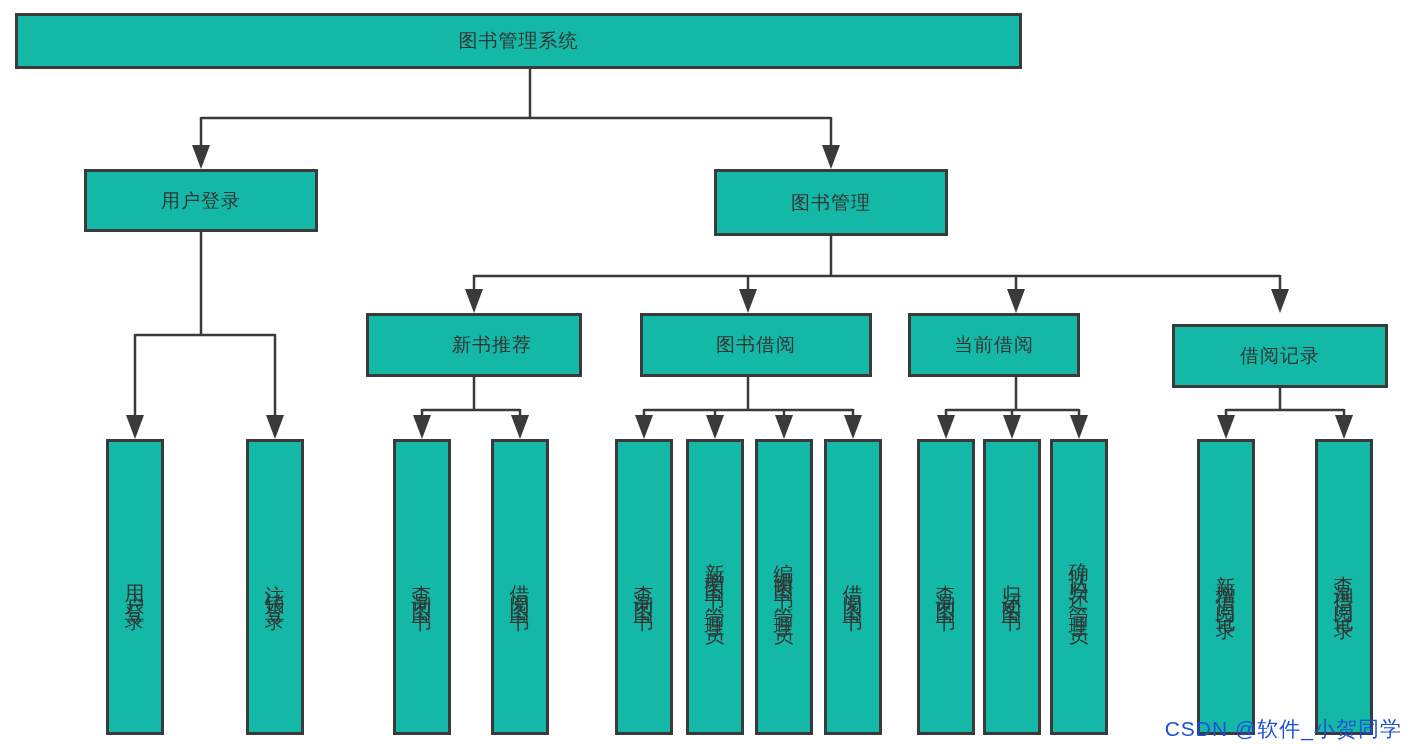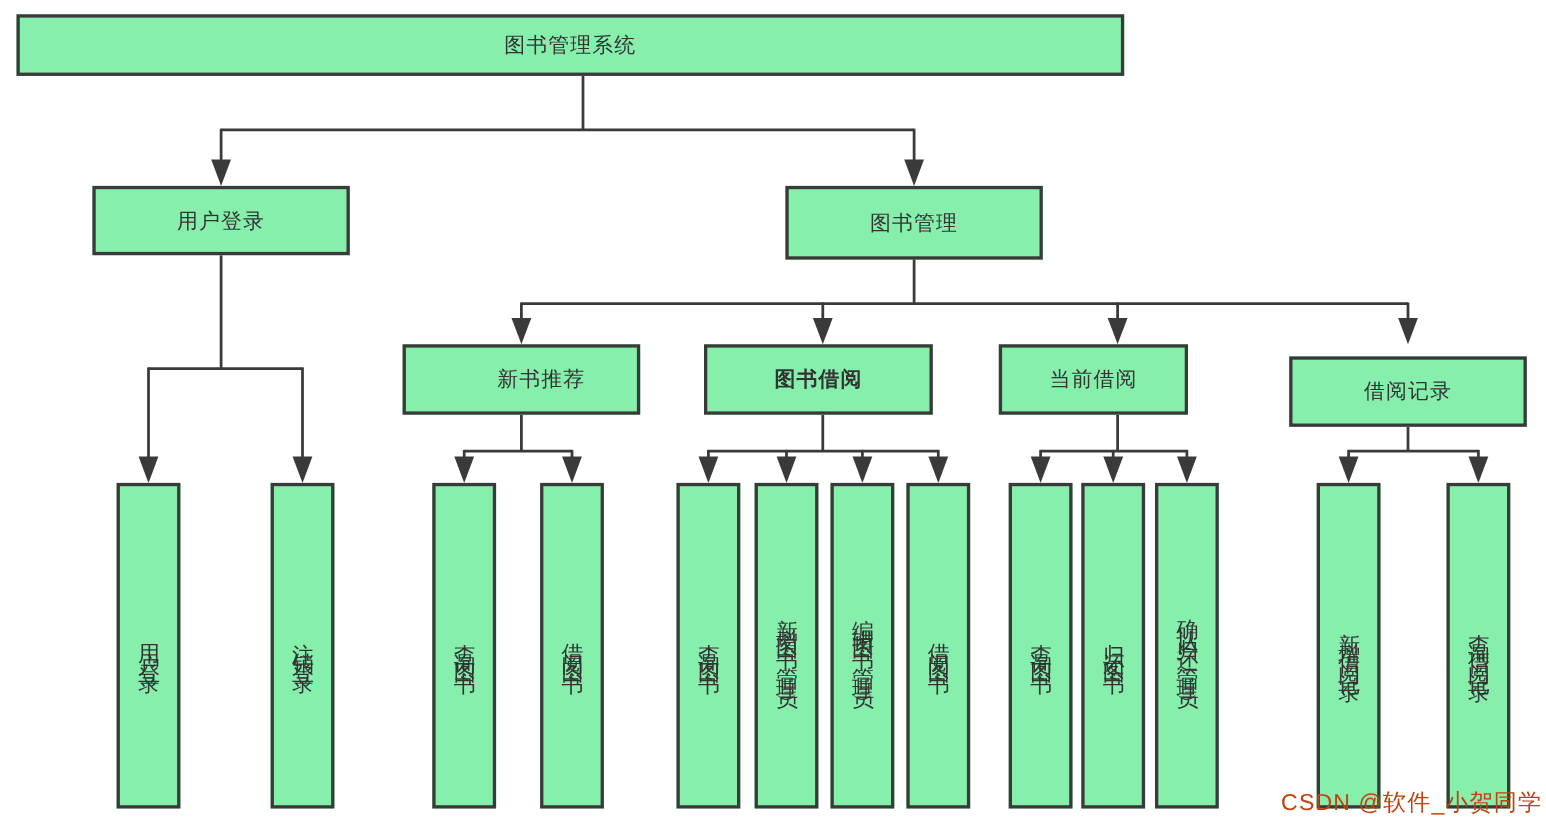--- a/index.html
+++ b/index.html
@@ -18,21 +18,21 @@
   #connector-layer {
     position: absolute;
     left: 0;
     top: 0;
     width: 1405px;
     height: 747px;
   }
   .node {
     position: absolute;
     box-sizing: border-box;
-    background: #86efac;
+    background: #14b8a6;
     border: 3px solid #3a3a3a;
     color: #333333;
     display: flex;
     align-items: center;
     justify-content: center;
   }
   .hbox {
     font-size: 19px;
     letter-spacing: 1px;
     white-space: nowrap;
@@ -42,21 +42,21 @@
     text-orientation: mixed;
     font-size: 20px;
     letter-spacing: 9px;
     line-height: 1;
   }
   .watermark {
     position: absolute;
     right: 3px;
     bottom: 4px;
     font-size: 21px;
-    color: #c2410c;
+    color: #1d4ed8;
     letter-spacing: 1px;
     z-index: 10;
     white-space: nowrap;
   }
   svg line {
     stroke: #3a3a3a;
     stroke-width: 2.5;
   }
   svg polygon {
     fill: #3a3a3a;
@@ -128,21 +128,21 @@
     <line x1="1344" y1="409" x2="1344" y2="416"></line>
     <polygon points="1335,415 1353,415 1344,439"></polygon>
   </svg>
 
   <div class="node hbox" style="left:15px; top:13px; width:1007px; height:56px;">图书管理系统</div>
 
   <div class="node hbox" style="left:84px; top:169px; width:234px; height:63px;">用户登录</div>
   <div class="node hbox" style="left:714px; top:169px; width:234px; height:67px;">图书管理</div>
 
   <div class="node hbox" style="left:366px; top:313px; width:216px; height:64px;padding-left:36px;">新书推荐</div>
-  <div class="node hbox" style="left:640px; top:313px; width:208px; height:64px;font-weight:bold;">图书借阅</div>
+  <div class="node hbox" style="left:640px; top:313px; width:232px; height:64px;">图书借阅</div>
   <div class="node hbox" style="left:908px; top:313px; width:172px; height:64px;">当前借阅</div>
   <div class="node hbox" style="left:1172px; top:324px; width:216px; height:64px;">借阅记录</div>
 
   <div class="node vbox" style="left:106px; top:439px; width:58px; height:296px;">用户登录</div>
   <div class="node vbox" style="left:246px; top:439px; width:58px; height:296px;">注销登录</div>
 
   <div class="node vbox" style="left:393px; top:439px; width:58px; height:296px;">查询图书</div>
   <div class="node vbox" style="left:491px; top:439px; width:58px; height:296px;">借阅图书</div>
 
   <div class="node vbox" style="left:615px; top:439px; width:58px; height:296px;">查询图书</div>

